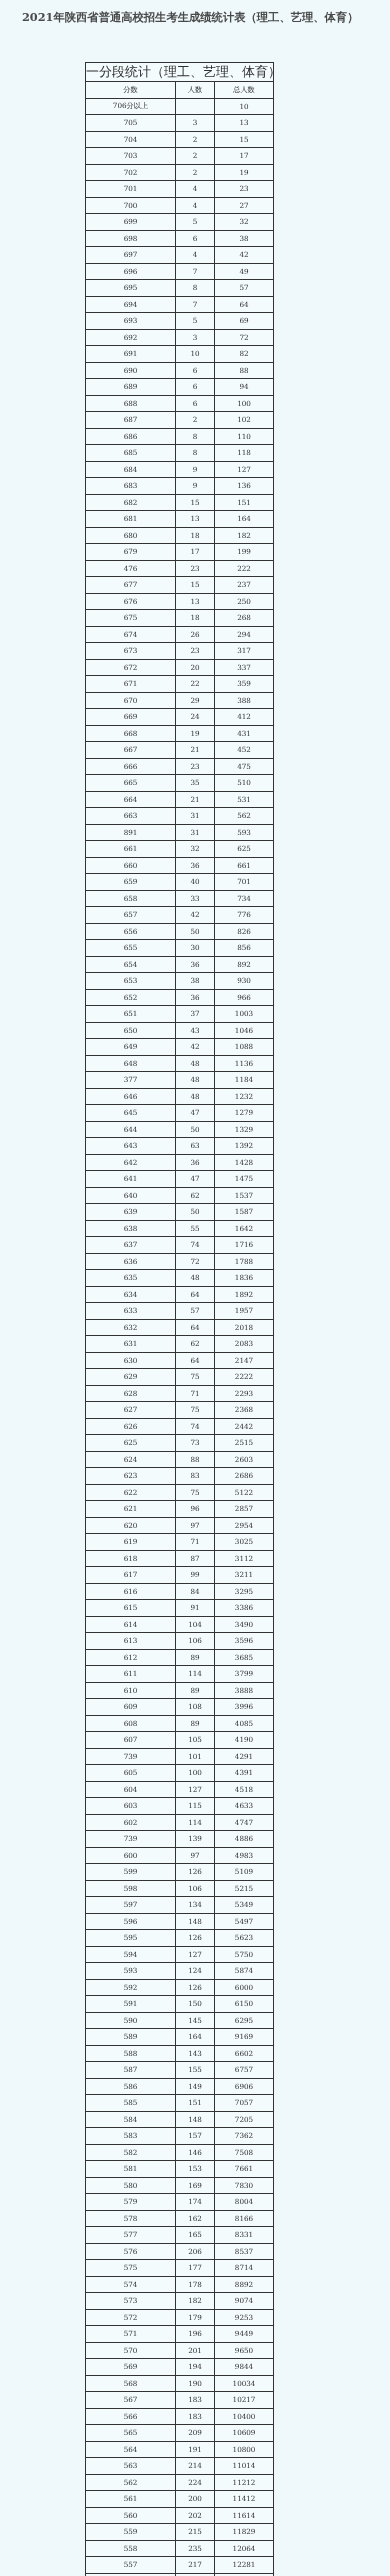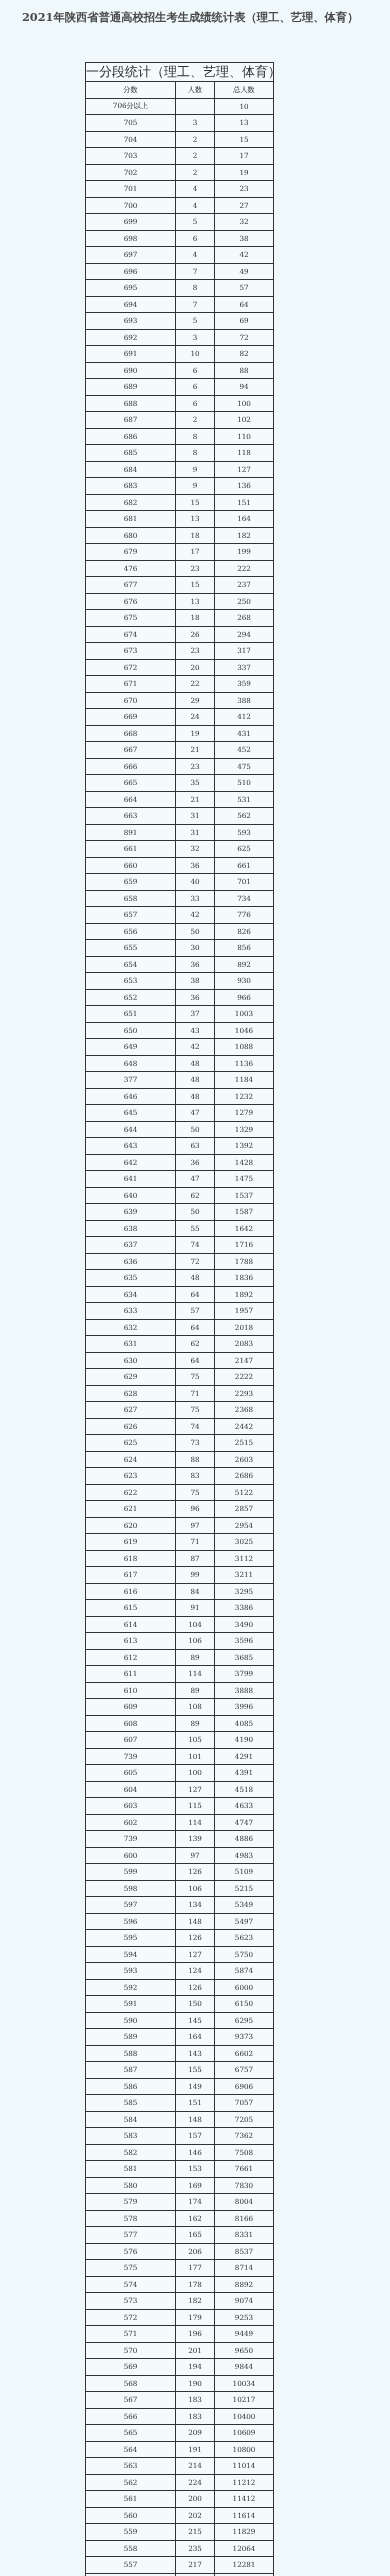--- a/index.html
+++ b/index.html
@@ -657,21 +657,21 @@
         <td>6150</td>
       </tr>
       <tr>
         <td>590</td>
         <td>145</td>
         <td>6295</td>
       </tr>
       <tr>
         <td>589</td>
         <td>164</td>
-        <td>9373</td>
+        <td>9169</td>
       </tr>
       <tr>
         <td>588</td>
         <td>143</td>
         <td>6602</td>
       </tr>
       <tr>
         <td>587</td>
         <td>155</td>
         <td>6757</td>

